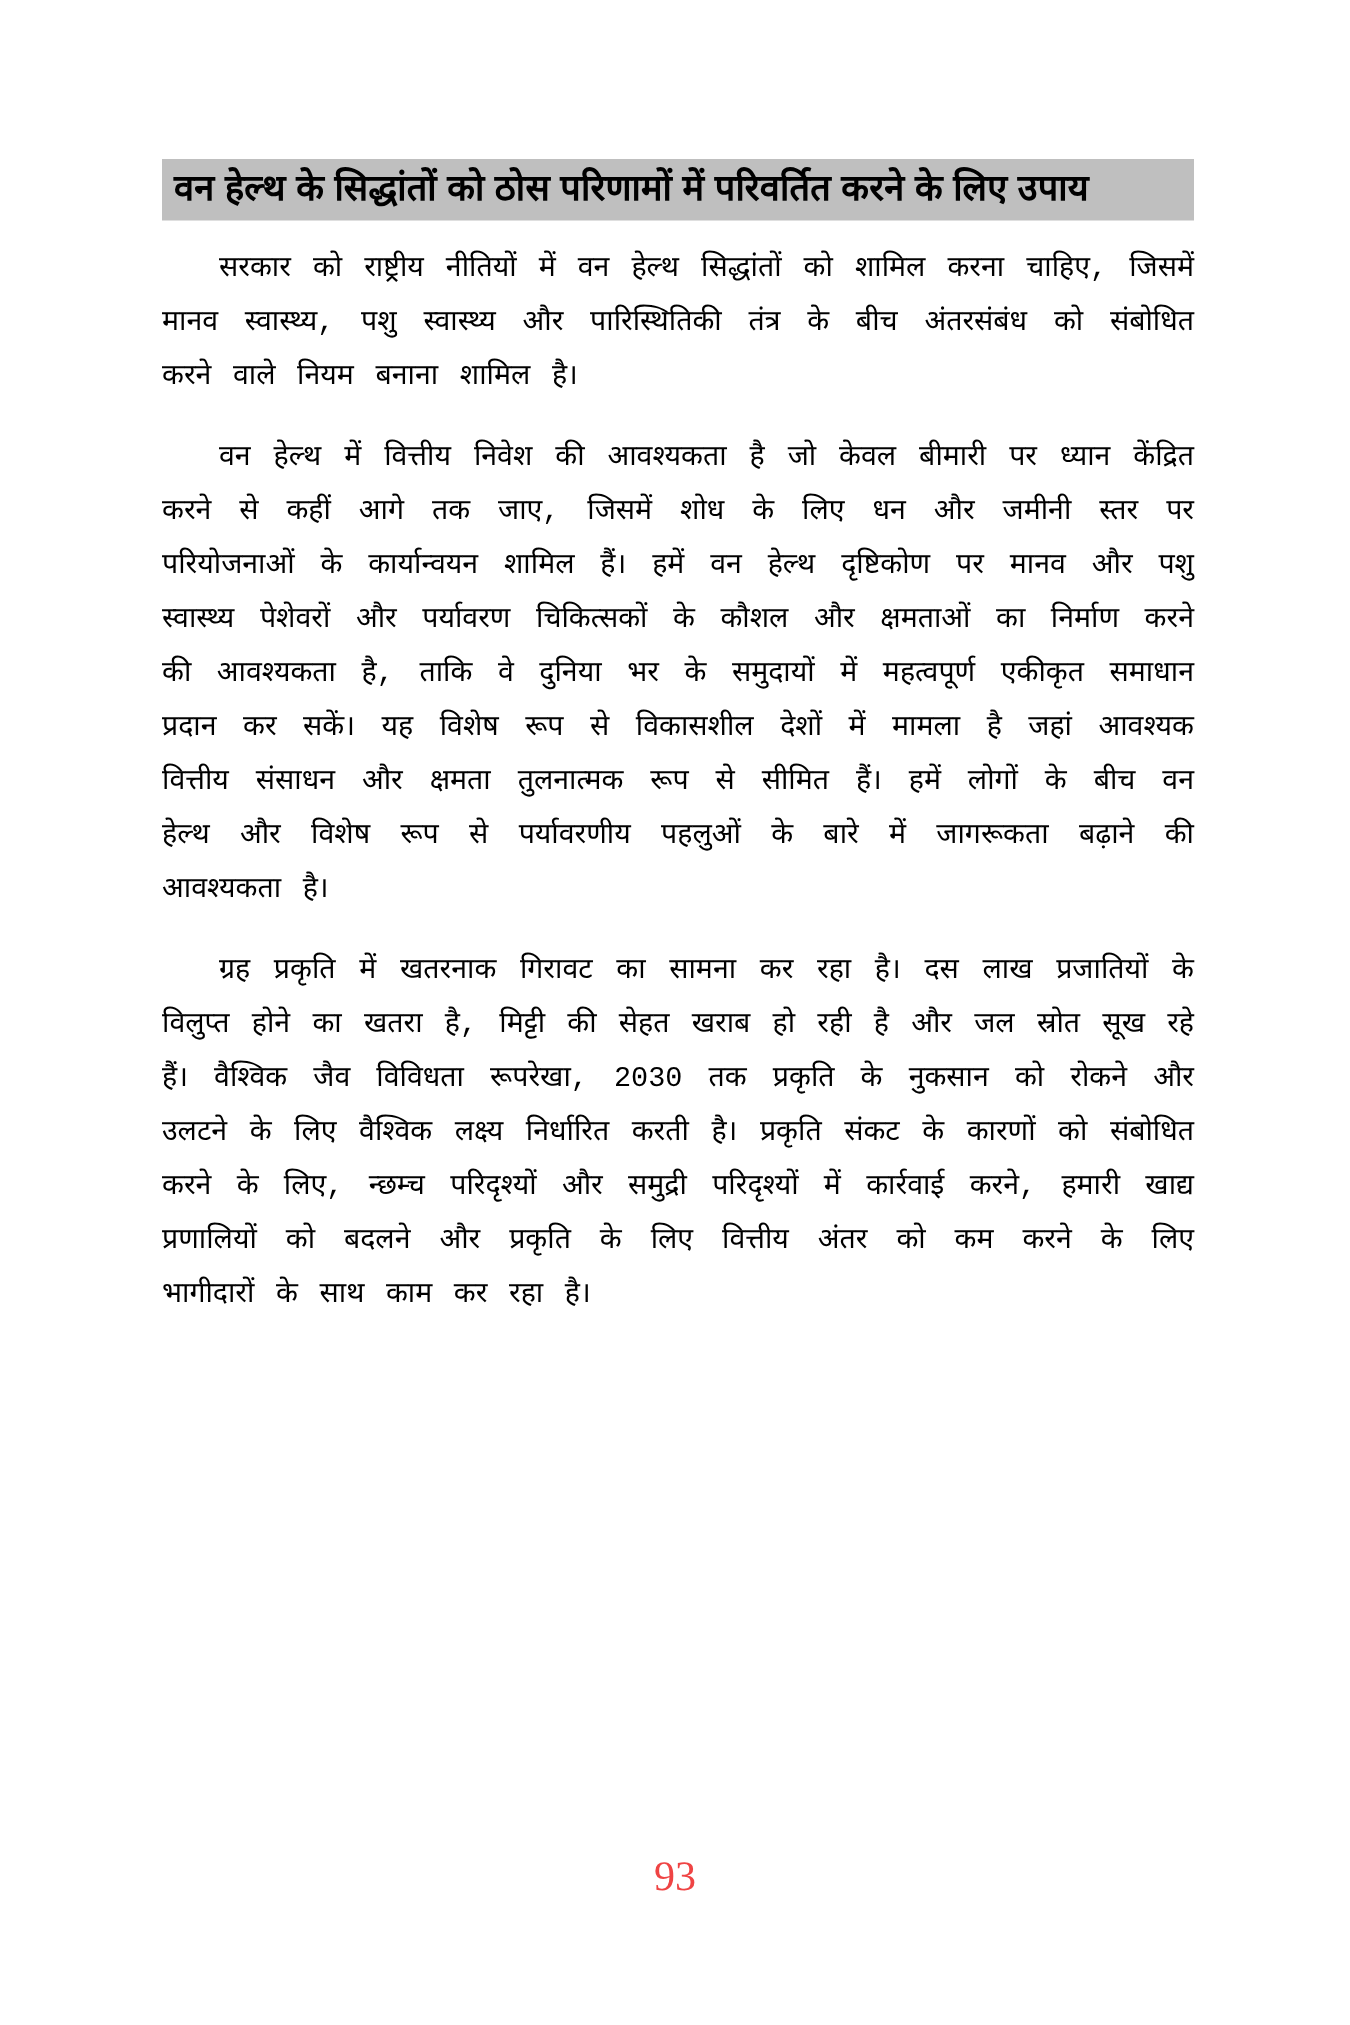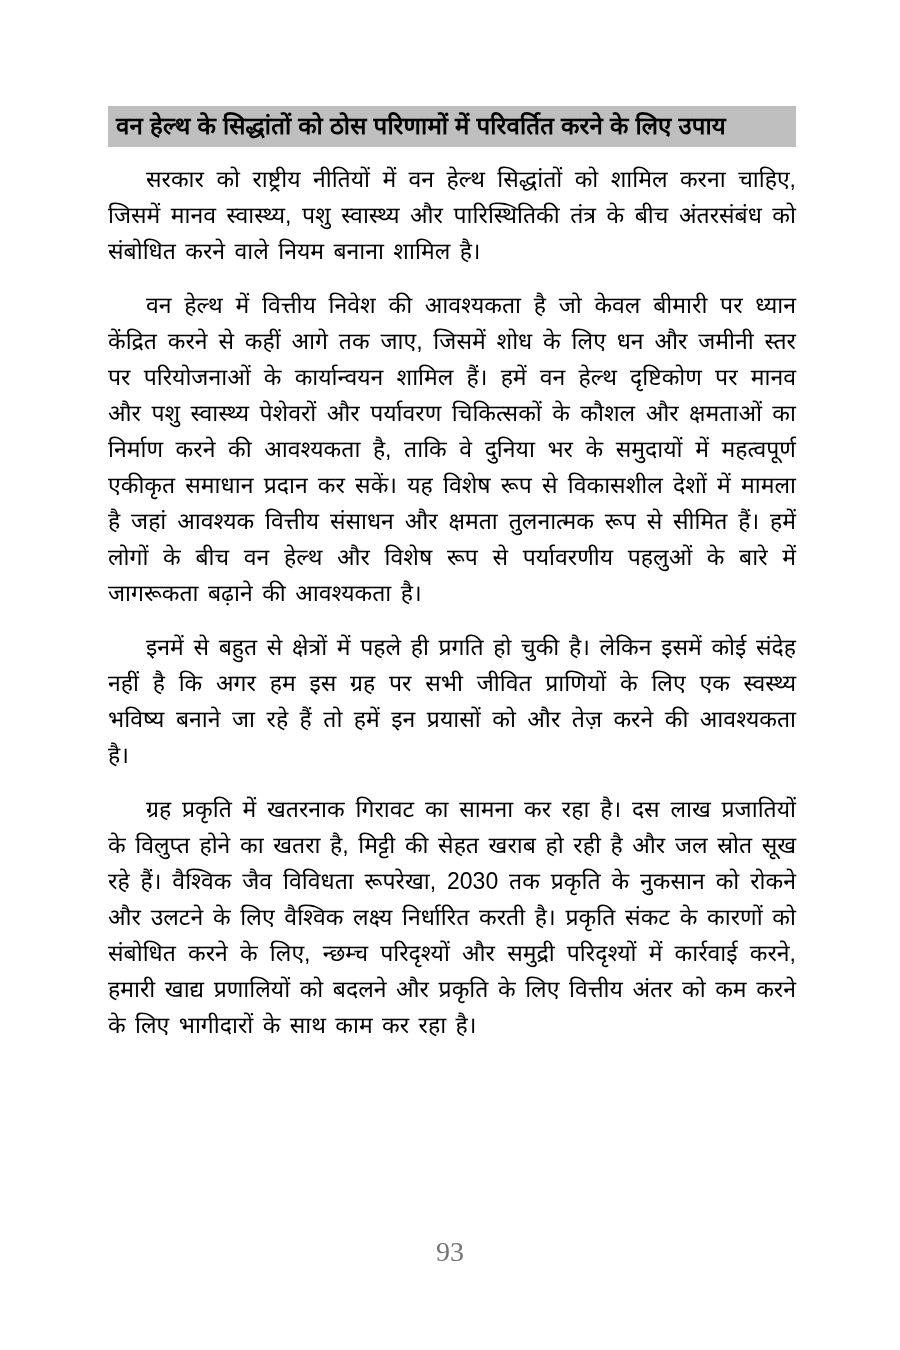--- a/index.html
+++ b/index.html
@@ -28,51 +28,51 @@
     font-weight: 700;
     line-height: 1.3;
     padding: 4px 8px 6px 8px;
     margin: 0 0 14px 0;
     letter-spacing: 0.2px;
   }
   .section-heading.second {
     margin-top: 32px;
   }
   .body-para {
-    font-size: 23px;
+    font-size: 19px;
     line-height: 36px;
     text-align: justify;
     text-indent: 38px;
     margin: 0 0 18px 0;
     word-spacing: 3px;
+    font-family: Liberation Mono, monospace;
   }
   .page-number {
     position: absolute;
     left: 0;
     top: 1236px;
     width: 100%;
     text-align: center;
     font-family: "Liberation Serif", serif;
     font-size: 28px;
-    color: #737373;
+    color: #ef4444;
   }
 </style>
 </head>
 <body>
 
 <div class="page">
   <div class="content">
 
     <div class="section-heading">वन हेल्थ के सिद्धांतों को ठोस परिणामों में परिवर्तित करने के लिए उपाय</div>
 
     <p class="body-para">सरकार को राष्ट्रीय नीतियों में वन हेल्थ सिद्धांतों को शामिल करना चाहिए, जिसमें मानव स्वास्थ्य, पशु स्वास्थ्य और पारिस्थितिकी तंत्र के बीच अंतरसंबंध को संबोधित करने वाले नियम बनाना शामिल है।</p>
 
     <p class="body-para">वन हेल्थ में वित्तीय निवेश की आवश्यकता है जो केवल बीमारी पर ध्यान केंद्रित करने से कहीं आगे तक जाए, जिसमें शोध के लिए धन और जमीनी स्तर पर परियोजनाओं के कार्यान्वयन शामिल हैं। हमें वन हेल्थ दृष्टिकोण पर मानव और पशु स्वास्थ्य पेशेवरों और पर्यावरण चिकित्सकों के कौशल और क्षमताओं का निर्माण करने की आवश्यकता है, ताकि वे दुनिया भर के समुदायों में महत्वपूर्ण एकीकृत समाधान प्रदान कर सकें। यह विशेष रूप से विकासशील देशों में मामला है जहां आवश्यक वित्तीय संसाधन और क्षमता तुलनात्मक रूप से सीमित हैं। हमें लोगों के बीच वन हेल्थ और विशेष रूप से पर्यावरणीय पहलुओं के बारे में जागरूकता बढ़ाने की आवश्यकता है।</p>
 
-    <p class="body-para">इनमें से बहुत से क्षेत्रों में पहले ही प्रगति हो चुकी है। लेकिन इसमें कोई संदेह नहीं है कि अगर हम इस ग्रह पर सभी जीवित प्राणियों के लिए एक स्वस्थ्य भविष्य बनाने जा रहे हैं तो हमें इन प्रयासों को और तेज़ करने की आवश्यकता है।</p>
 
 
     <p class="body-para">ग्रह प्रकृति में खतरनाक गिरावट का सामना कर रहा है। दस लाख प्रजातियों के विलुप्त होने का खतरा है, मिट्टी की सेहत खराब हो रही है और जल स्रोत सूख रहे हैं। वैश्विक जैव विविधता रूपरेखा, 2030 तक प्रकृति के नुकसान को रोकने और उलटने के लिए वैश्विक लक्ष्य निर्धारित करती है। प्रकृति संकट के कारणों को संबोधित करने के लिए, न्छम्च परिदृश्यों और समुद्री परिदृश्यों में कार्रवाई करने, हमारी खाद्य प्रणालियों को बदलने और प्रकृति के लिए वित्तीय अंतर को कम करने के लिए भागीदारों के साथ काम कर रहा है।</p>
 
   </div>
 
   <div class="page-number">93</div>
 </div>
 
 </body></html>

